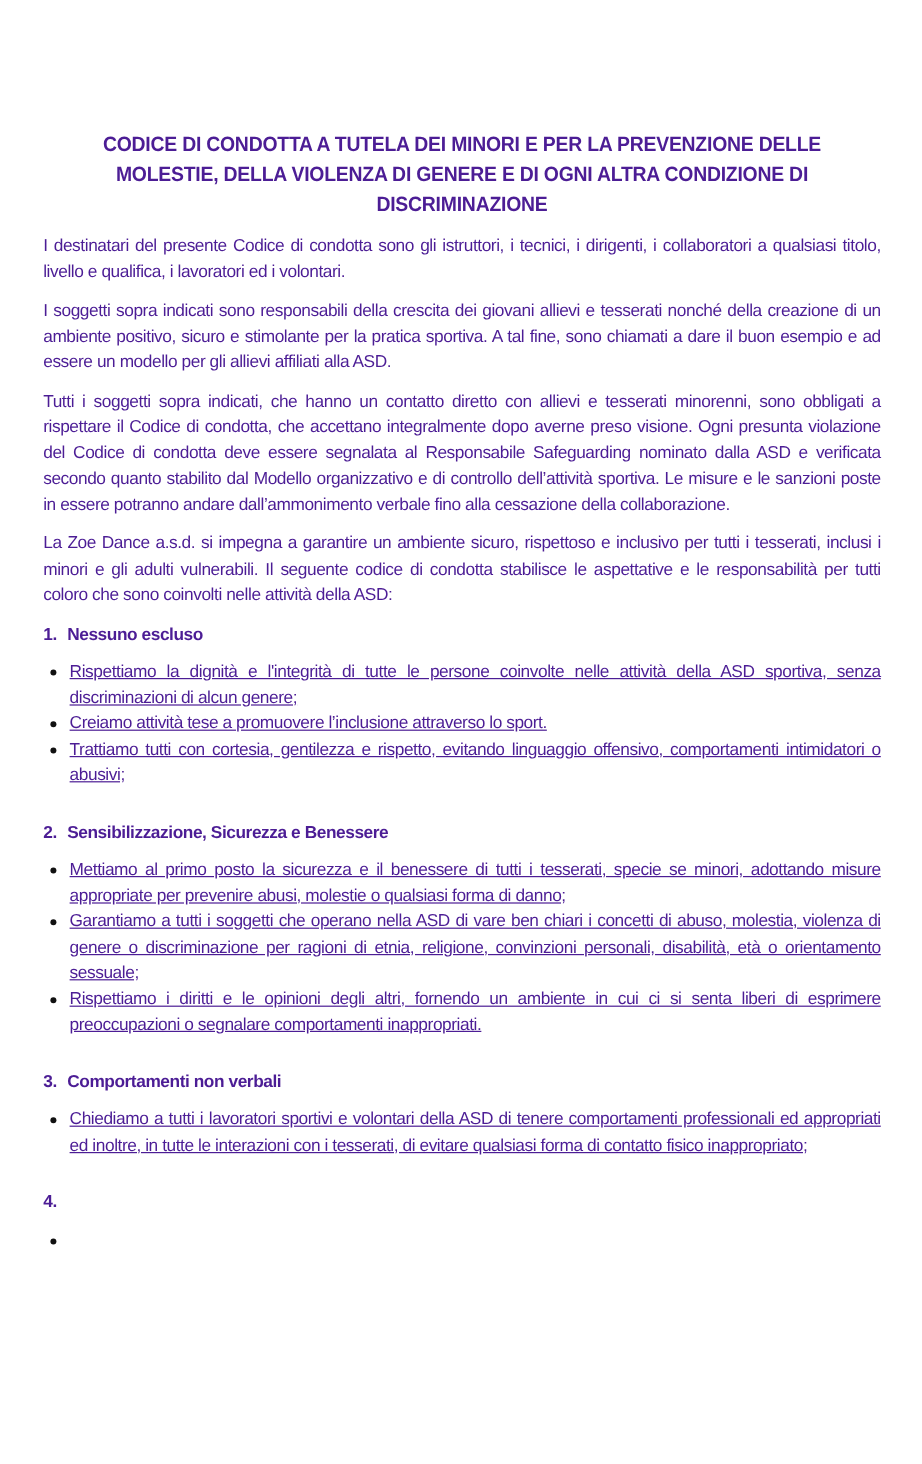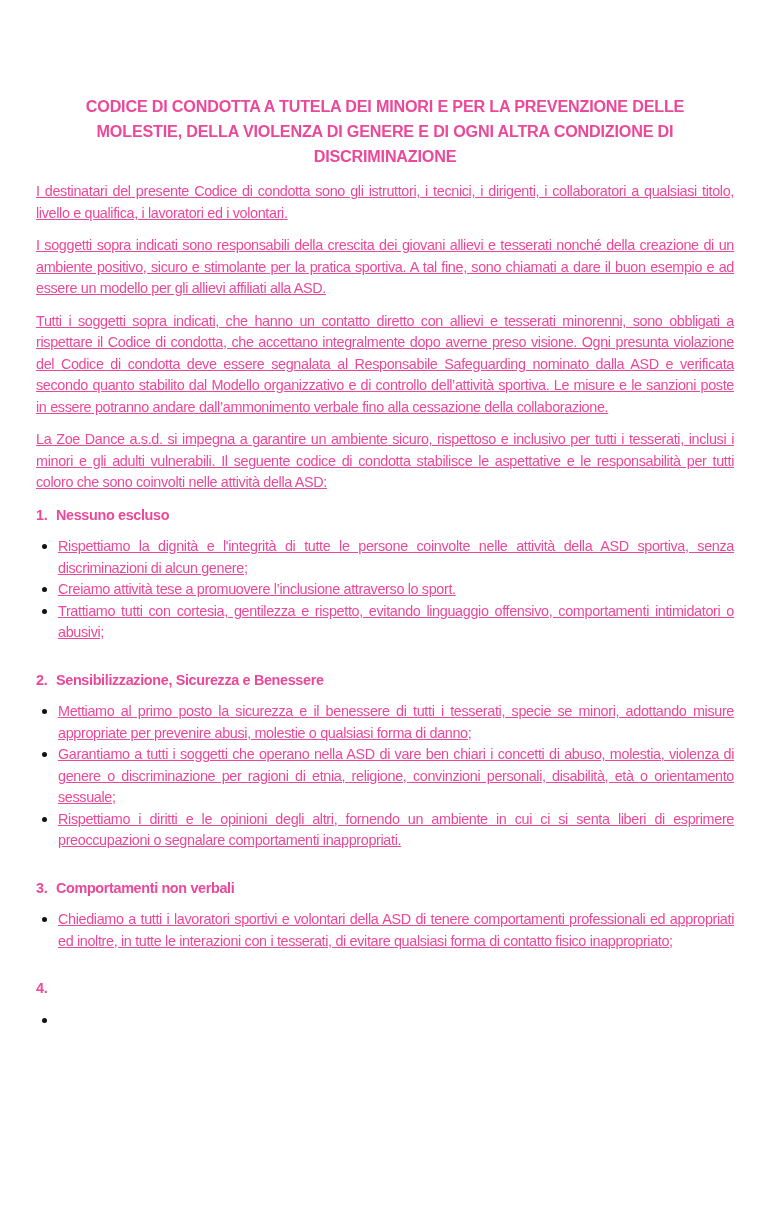--- a/index.html
+++ b/index.html
@@ -1,30 +1,29 @@
 <!DOCTYPE html>
 <html><head>
 <meta charset="utf-8">
 <style>
   html, body { margin: 0; padding: 0; background: #ffffff; }
   body { width: 768px; height: 1220px; overflow: hidden; position: relative; }
   .page {
-    position: absolute; left: 36px; top: 94px; width: 698px;
+    position: absolute; left: 36px; top: 108px; width: 698px;
     font-family: "Liberation Sans Narrow", "Liberation Sans", sans-serif;
-    color: #ec4899;
+    color: #4c1d95;
   }
   .title {
     text-align: center; font-weight: bold; font-size: 17.2px; line-height: 25px;
     margin: 0 0 12px 0; letter-spacing: -0.2px; transform: scaleX(0.94); transform-origin: center top;
   }
   .title span { display: block; }
   p.body {
     margin: 0 0 11px 0; font-size: 14.4px; line-height: 21.5px; text-align: justify;
     letter-spacing: -0.35px;
-    text-decoration: underline;
   }
   .section { margin-top: 4px; }
   .section-head {
     display: flex; font-weight: bold; font-size: 14.4px; line-height: 21.5px;
     margin: 0 0 10px 0; letter-spacing: -0.35px;
   }
   .section-head .num { width: 20px; }
   ul.bullets { list-style: none; margin: 0 0 10px 0; padding: 0; text-decoration: underline; }
   ul.bullets li {
     position: relative; padding-left: 22px; font-size: 14.4px; line-height: 21.5px;

